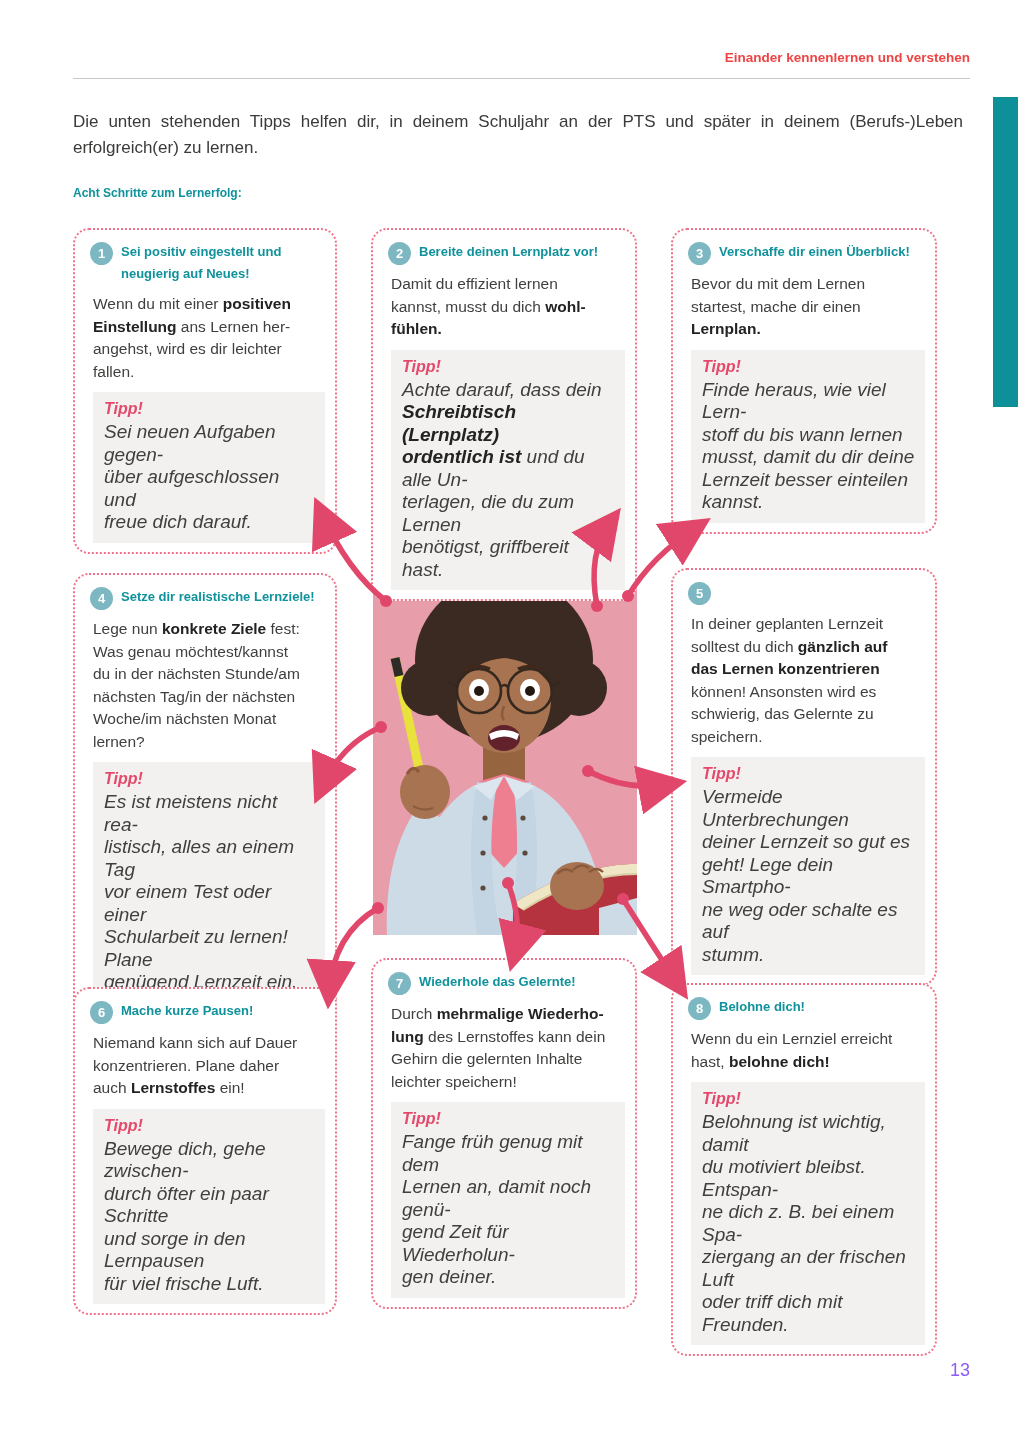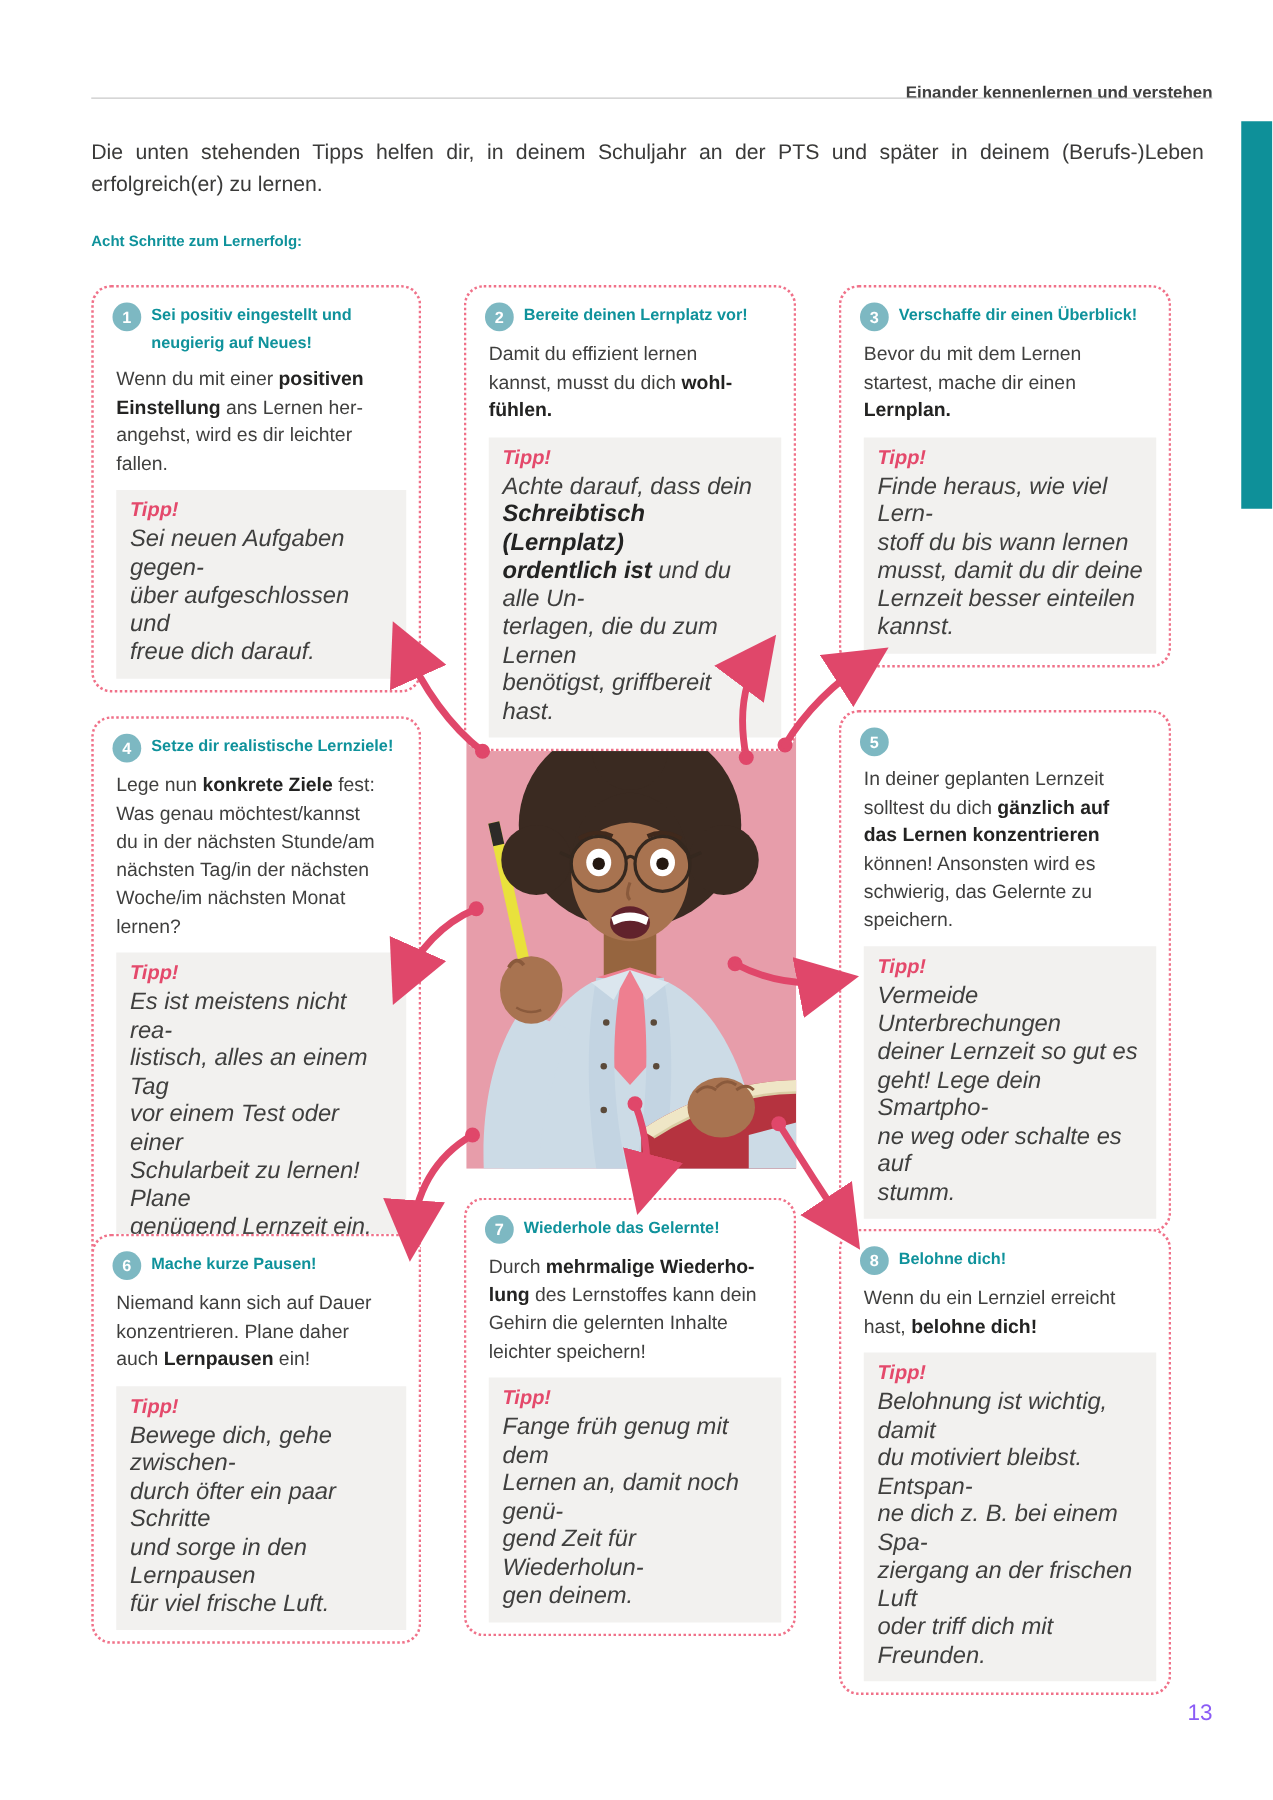--- a/index.html
+++ b/index.html
@@ -2,21 +2,21 @@
 <html><head>
 <meta charset="utf-8">
 <style>
   html,body{margin:0;padding:0;background:#ffffff;}
   #page{
     position:relative;width:1018px;height:1440px;background:#ffffff;overflow:hidden;
     font-family:"Liberation Sans", sans-serif;color:#3f3f3e;
   }
   
   .chapter-head{
-    position:absolute;top:66px;right:48px;color:#404040;font-size:13.5px;font-weight:bold;
+    position:absolute;top:50px;right:48px;color:#ef4444;font-size:13.5px;font-weight:bold;
   }
   .head-rule{
     position:absolute;top:78px;left:73px;width:897px;height:1px;background:#c9c9c9;
   }
   .intro{
     position:absolute;top:92px;left:73px;width:890px;font-size:17px;line-height:26px;
     text-align:justify;color:#3a3a39;
   }
   .side-bar{
     position:absolute;top:97px;right:0;width:25px;height:310px;background:#0e9099;
@@ -116,36 +116,36 @@
       <div class="tipp-label">Tipp!</div>
       <p class="tipp-text"><span>Vermeide Unterbrechungen</span><br><span>deiner Lernzeit so gut es</span><br><span>geht! Lege dein Smartpho-</span><br><span>ne weg oder schalte es auf</span><br><span>stumm.</span></p>
     </div>
   </div>
 
   <div class="card" style="left:73px;top:987px;width:264px;min-height:246px;">
     <div class="card-head">
       <span class="num">6</span>
       <div class="card-title">Mache kurze Pausen!</div>
     </div>
-    <p class="card-body"><span>Niemand kann sich auf Dauer</span><br><span>konzentrieren. Plane daher</span><br><span>auch </span><b>Lernpausen</b><span> ein!</span></p>
+    <p class="card-body"><span>Niemand kann sich auf Dauer</span><br><span>konzentrieren. Plane daher</span><br><span>auch </span><b>Lernstoffes</b><span> ein!</span></p>
     <div class="tipp">
       <div class="tipp-label">Tipp!</div>
       <p class="tipp-text"><span>Bewege dich, gehe zwischen-</span><br><span>durch öfter ein paar Schritte</span><br><span>und sorge in den Lernpausen</span><br><span>für viel frische Luft.</span></p>
     </div>
   </div>
 
   <div class="card" style="left:371px;top:958px;width:266px;min-height:274px;">
     <div class="card-head">
       <span class="num">7</span>
       <div class="card-title">Wiederhole das Gelernte!</div>
     </div>
     <p class="card-body"><span>Durch </span><b>mehrmalige Wiederho-</b><br><b>lung</b><span> des Lernstoffes kann dein</span><br><span>Gehirn die gelernten Inhalte</span><br><span>leichter speichern!</span></p>
     <div class="tipp">
       <div class="tipp-label">Tipp!</div>
-      <p class="tipp-text"><span>Fange früh genug mit dem</span><br><span>Lernen an, damit noch genü-</span><br><span>gend Zeit für Wiederholun-</span><br><span>gen deinem.</span></p>
+      <p class="tipp-text"><span>Fange früh genug mit dem</span><br><span>Lernen an, damit noch genü-</span><br><span>gend Zeit für Wiederholun-</span><br><span>gen deiner.</span></p>
     </div>
   </div>
 
   <div class="card" style="left:671px;top:983px;width:266px;min-height:244px;">
     <div class="card-head">
       <span class="num">8</span>
       <div class="card-title">Belohne dich!</div>
     </div>
     <p class="card-body"><span>Wenn du ein Lernziel erreicht</span><br><span>hast, </span><b>belohne dich!</b></p>
     <div class="tipp">

